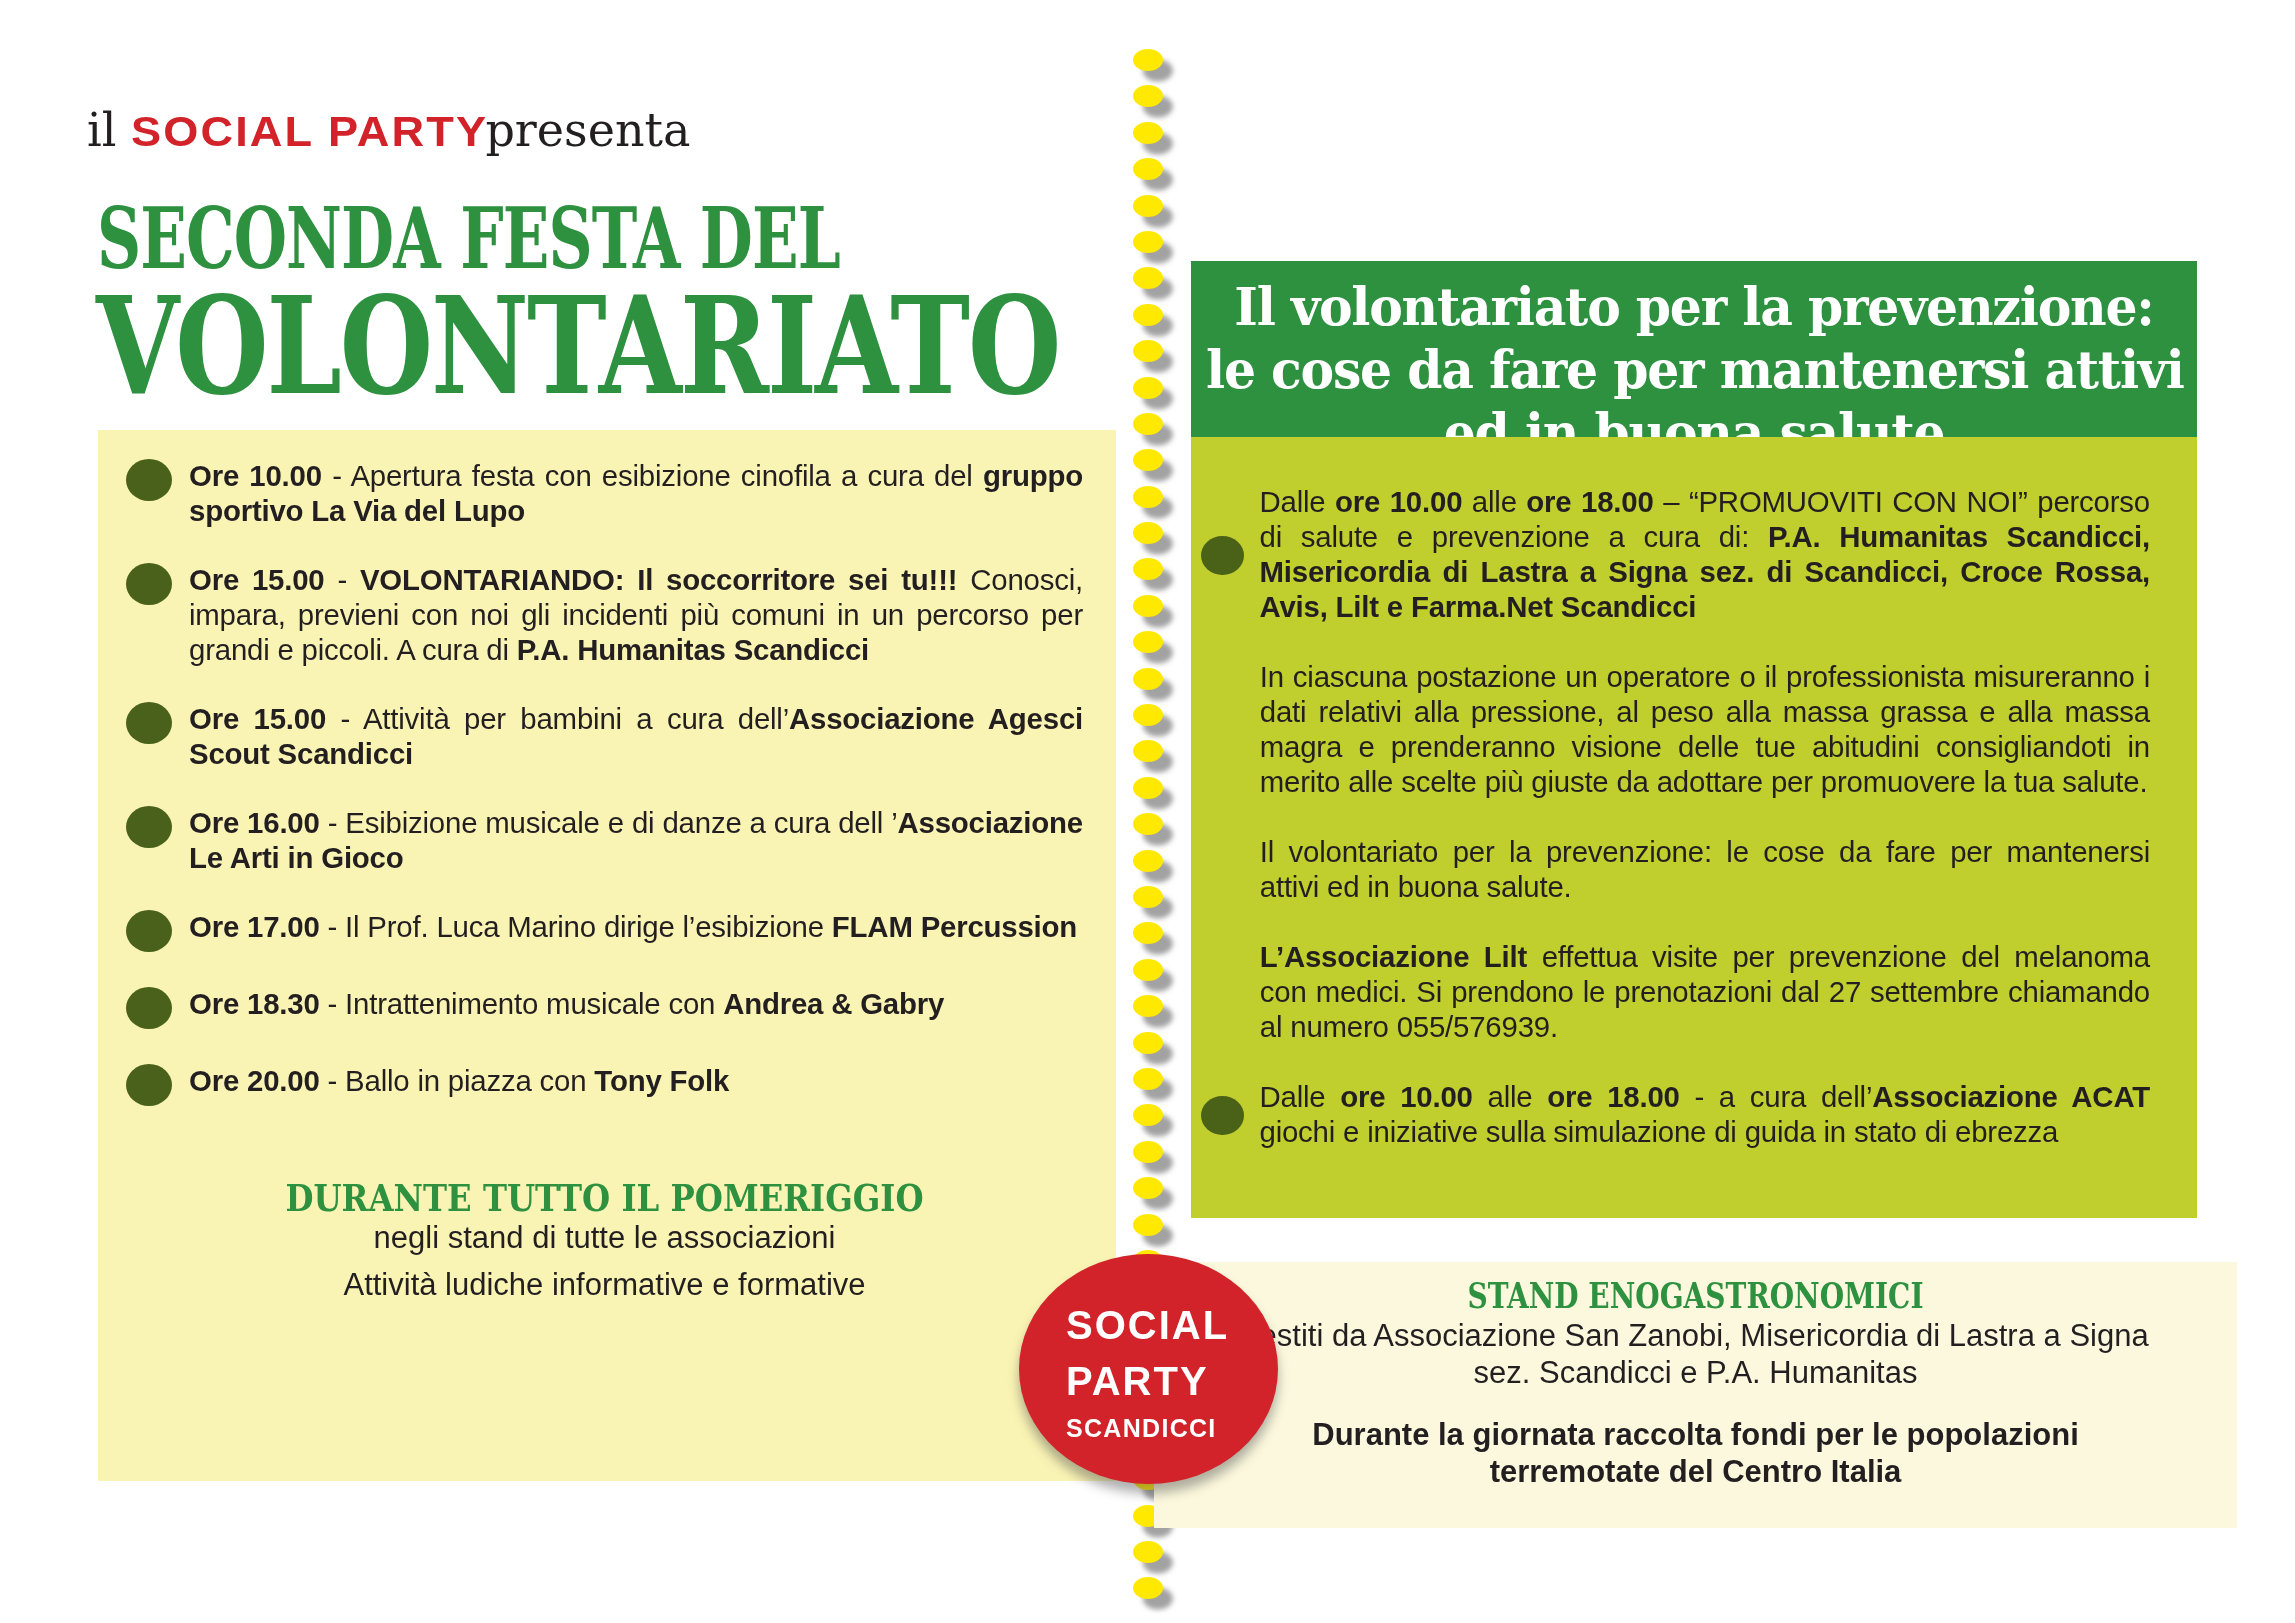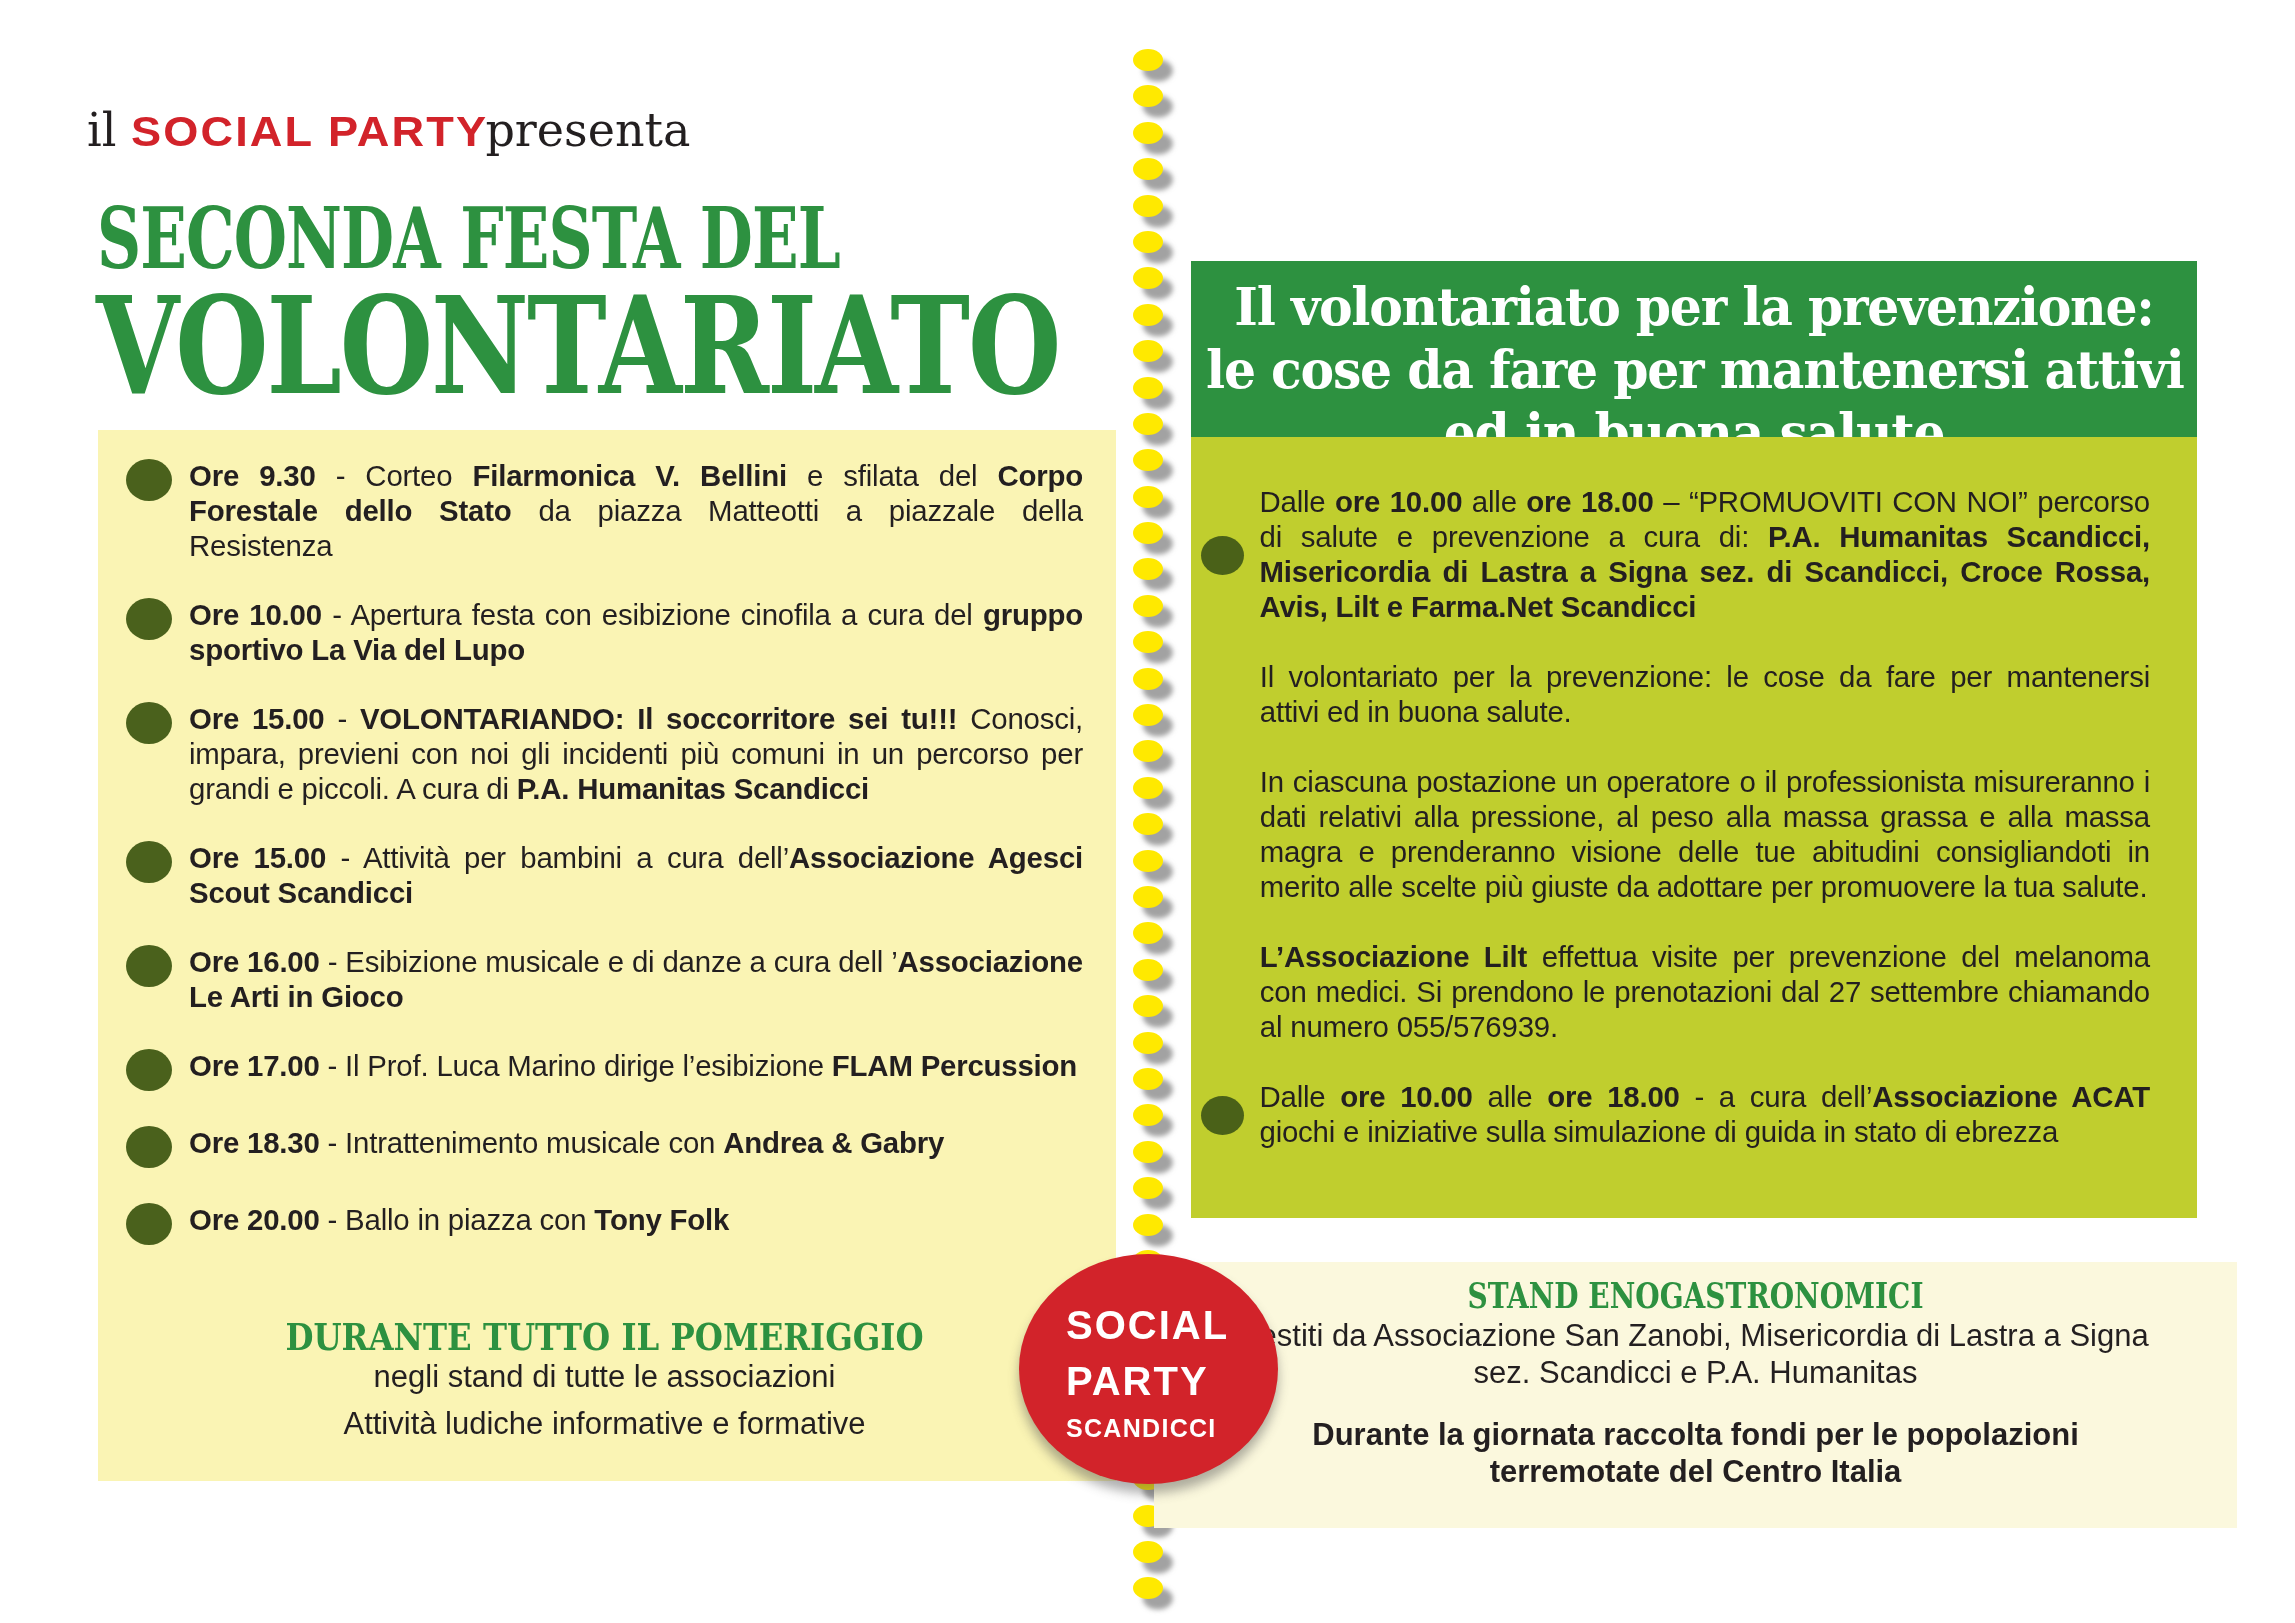--- a/index.html
+++ b/index.html
@@ -212,24 +212,20 @@
       <div class="dot"></div>
       <div class="dot"></div>
       <div class="dot"></div>
       <div class="dot"></div>
     </div>
 
   <div class="schedule-panel">
     <ul class="schedule-list">
       <li class="schedule-item">
         <span class="li-dot"></span>
-        <p class="li-text"><span class="b">Ore 9.30</span><span> - Corteo </span><span class="b">Filarmonica V. Bellini</span><span> e sfilata del </span><span class="b">Corpo Forestale dello Stato</span><span> da piazza Matteotti a piazzale della Resistenza</span></p>
-      </li>
-      <li class="schedule-item">
-        <span class="li-dot"></span>
         <p class="li-text"><span class="b">Ore 10.00</span><span> - Apertura festa con esibizione cinofila a cura del </span><span class="b">gruppo sportivo La Via del Lupo</span></p>
       </li>
       <li class="schedule-item">
         <span class="li-dot"></span>
         <p class="li-text"><span class="b">Ore 15.00</span><span> - </span><span class="b">VOLONTARIANDO: Il soccorritore sei tu!!!</span><span> Conosci, impara, previeni con noi gli incidenti più comuni in un percorso per grandi e piccoli. A cura di </span><span class="b">P.A. Humanitas Scandicci</span></p>
       </li>
       <li class="schedule-item">
         <span class="li-dot"></span>
         <p class="li-text"><span class="b">Ore 15.00</span><span> - Attività per bambini a cura dell’</span><span class="b">Associazione Agesci Scout Scandicci</span></p>
       </li>
@@ -262,22 +258,22 @@
     <div class="ph-line slab">Il volontariato per la prevenzione:</div>
     <div class="ph-line slab">le cose da fare per mantenersi attivi</div>
     <div class="ph-line slab">ed in buona salute</div>
   </div>
 
   <div class="prevention-body">
     <div class="pb-bullet">
       <span class="pb-dot"></span>
       <p class="pb-text"><span>Dalle </span><span class="b">ore 10.00</span><span> alle </span><span class="b">ore 18.00</span><span> – “PROMUOVITI CON NOI” percorso di salute e prevenzione a cura di: </span><span class="b">P.A. Humanitas Scandicci, Misericordia di Lastra a Signa sez. di Scandicci, Croce Rossa, Avis, Lilt e Farma.Net Scandicci</span></p>
     </div>
+    <p class="pb-para">In ciascuna postazione un operatore o il professionista misureranno i dati relativi alla pressione, al peso alla massa grassa e alla massa magra e prenderanno visione delle tue abitudini consigliandoti in merito alle scelte più giuste da adottare per promuovere la tua salute.</p>
     <p class="pb-para">Il volontariato per la prevenzione: le cose da fare per mantenersi attivi ed in buona salute.</p>
-    <p class="pb-para">In ciascuna postazione un operatore o il professionista misureranno i dati relativi alla pressione, al peso alla massa grassa e alla massa magra e prenderanno visione delle tue abitudini consigliandoti in merito alle scelte più giuste da adottare per promuovere la tua salute.</p>
     <p class="pb-para"><span class="b">L’Associazione Lilt</span><span> effettua visite per prevenzione del melanoma con medici. Si prendono le prenotazioni dal 27 settembre chiamando al numero 055/576939.</span></p>
     <div class="pb-bullet">
       <span class="pb-dot"></span>
       <p class="pb-text"><span>Dalle </span><span class="b">ore 10.00</span><span> alle </span><span class="b">ore 18.00</span><span> - a cura dell’</span><span class="b">Associazione ACAT</span><span> giochi e iniziative sulla simulazione di guida in stato di ebrezza</span></p>
     </div>
   </div>
 
   <div class="stands-box">
     <div class="stands-title slab">STAND ENOGASTRONOMICI</div>
     <div class="stands-line">gestiti da Associazione San Zanobi, Misericordia di Lastra a Signa</div>

